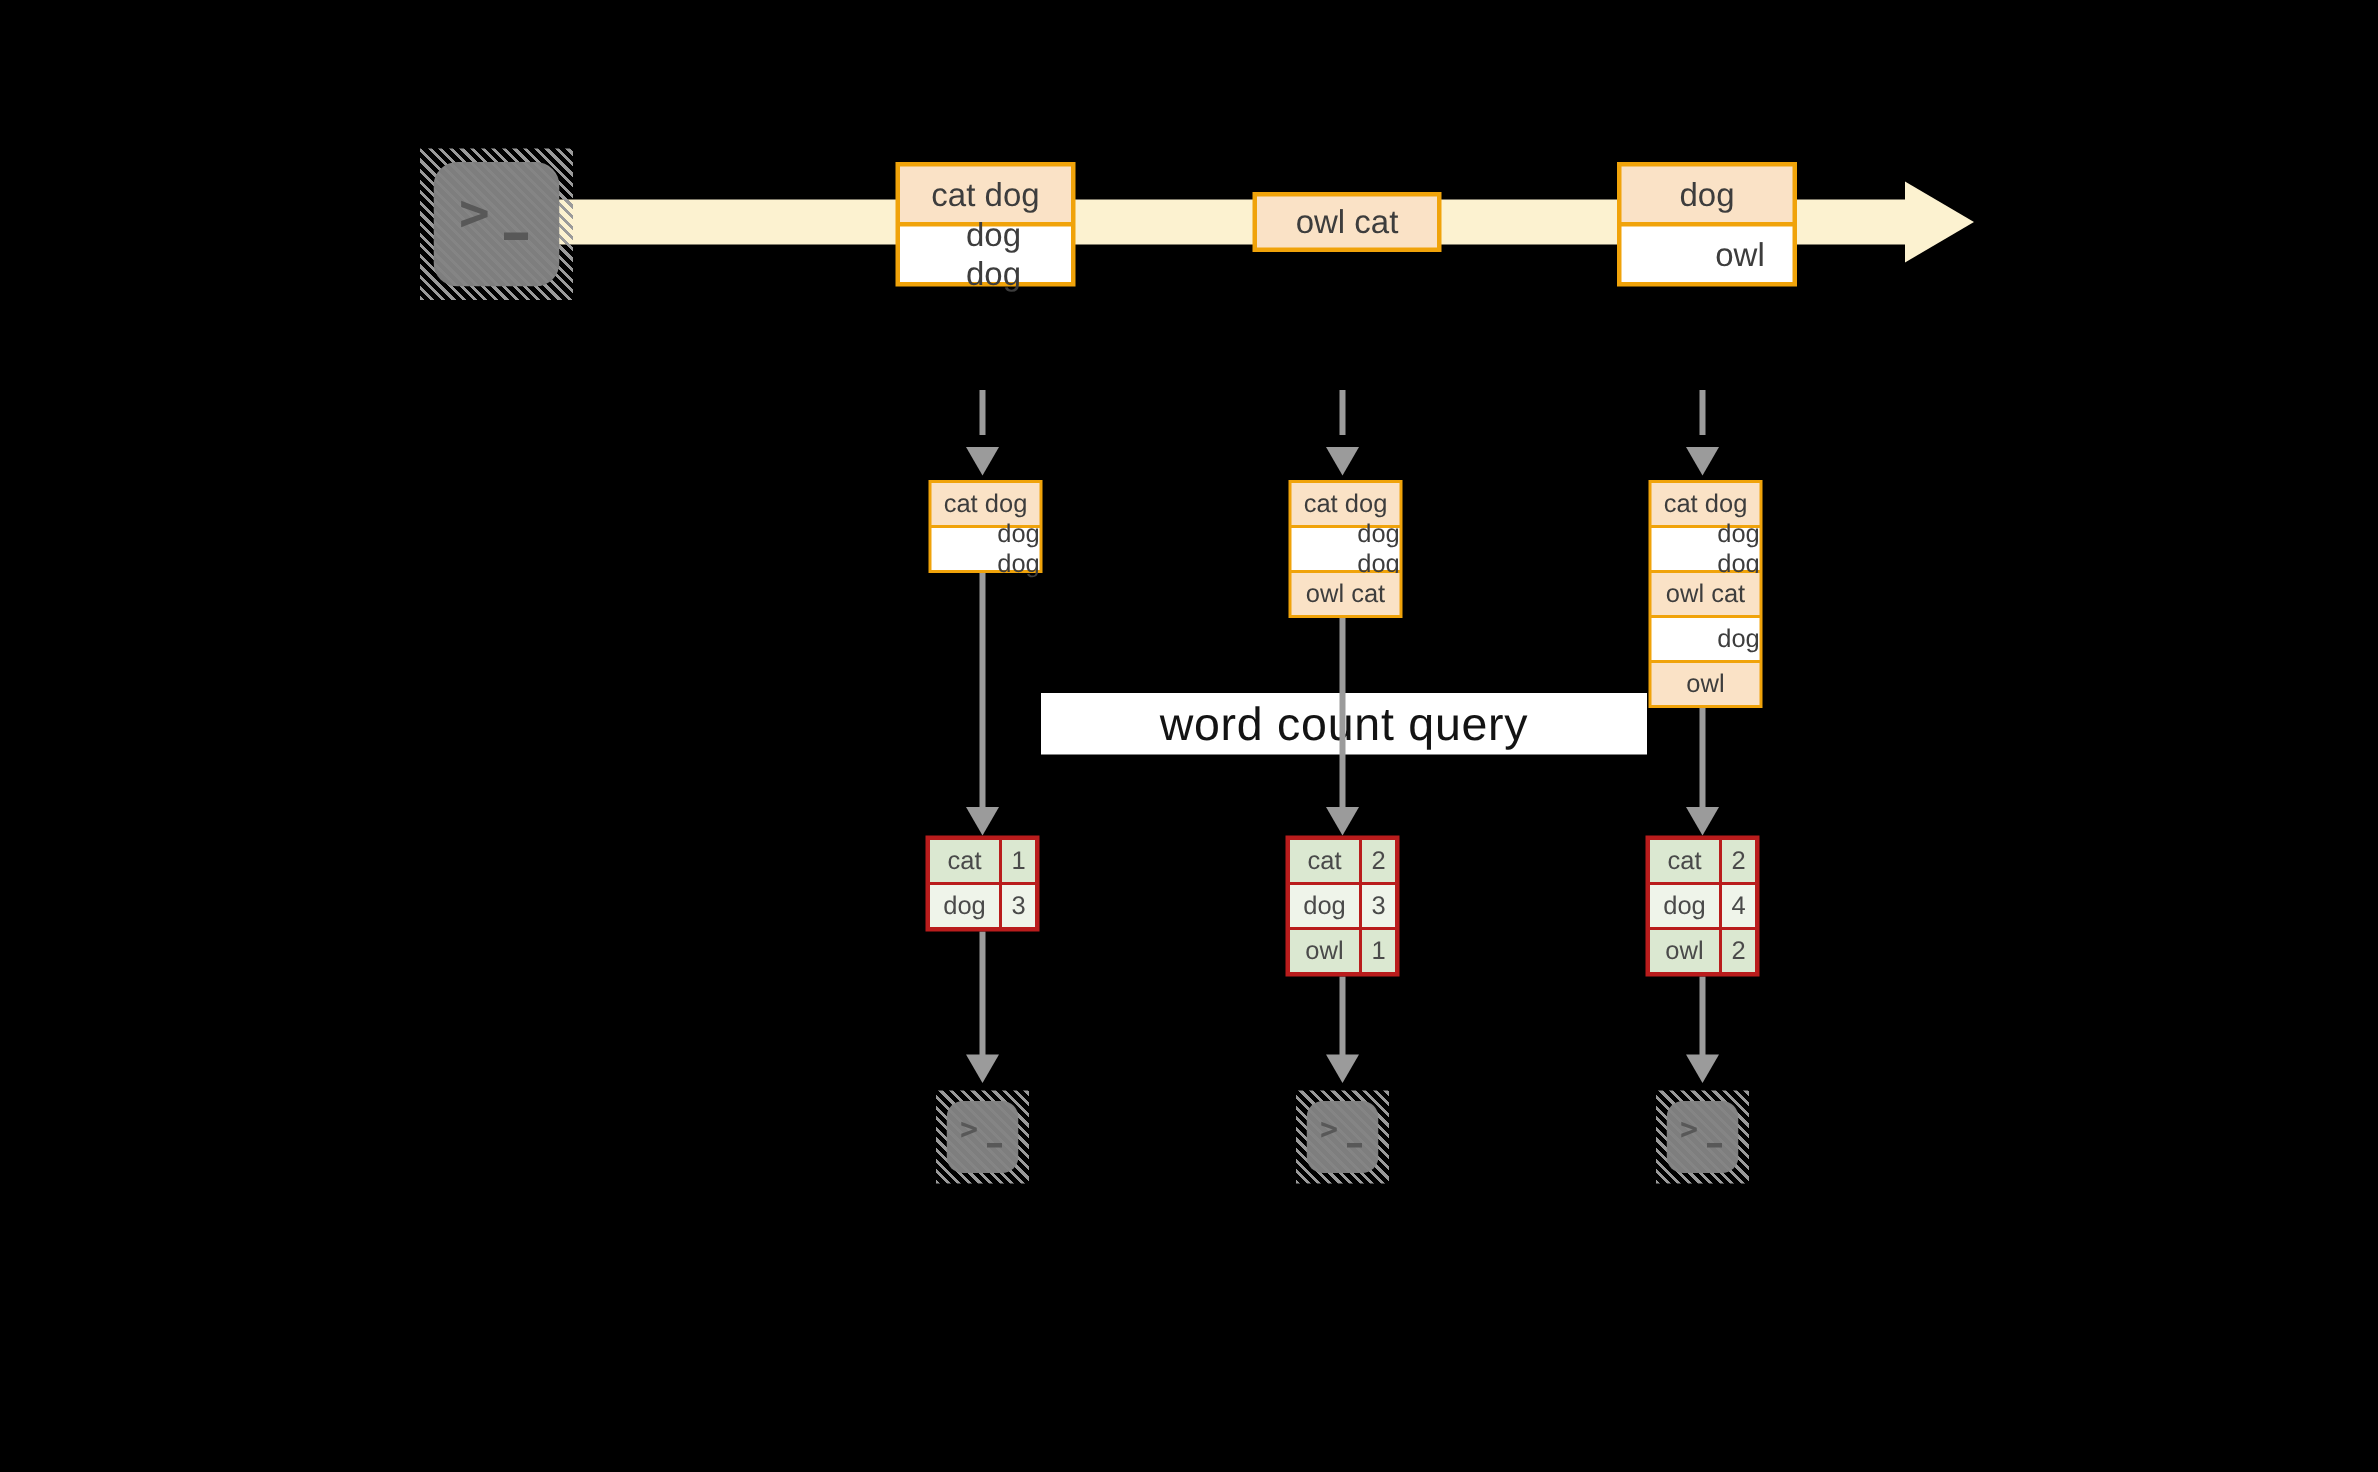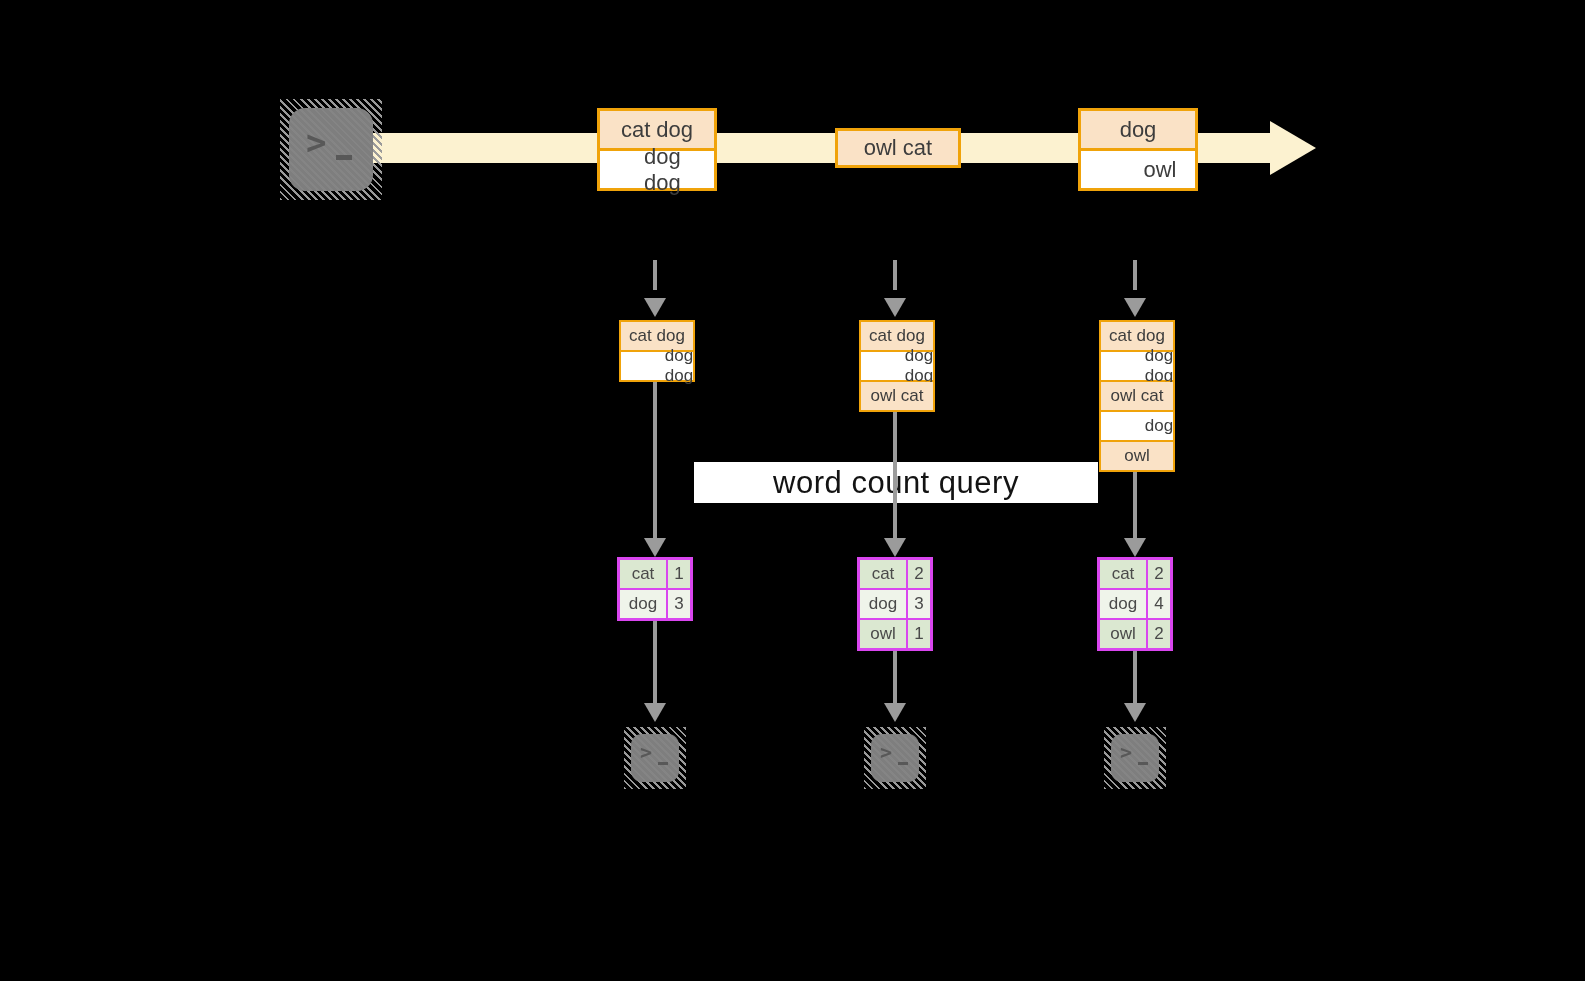--- a/index.html
+++ b/index.html
@@ -18,21 +18,21 @@
   .obox { position:absolute; background:#F0A30A; display:flex; flex-direction:column; gap:3px; padding:3px; z-index:4; }
   .obox .row { display:flex; align-items:center; justify-content:center; color:#3D3D3D; }
   .stream-box .row { height:37px; font-size:22px; }
   .stream-box-mid .row { height:34px; font-size:22px; }
   .stack { gap:2px; padding:2px; }
   .stack .row { height:28px; font-size:17px; }
   .fill-dark  { background:#FAE2C6; }
   .fill-light { background:#ffffff;padding-left:44px; }
 
   
-  .gtable { position:absolute; background:#d946ef; padding:3px; display:grid;
+  .gtable { position:absolute; background:#b91c1c; padding:3px; display:grid;
             grid-template-columns:46px 22px; gap:2px; z-index:4; }
   .gtable .cell { display:flex; align-items:center; justify-content:center; height:28px;
                   color:#4A4A4A; font-size:17px; }
   .g-dark  { background:#DBE8D1; }
   .g-light { background:#EFF4EA; }
 
   
   .aline { position:absolute; width:4px; background:#9B9B9B; z-index:2; }
   .ahead { position:absolute; width:0; height:0;
            border-left:11px solid transparent; border-right:11px solid transparent;

